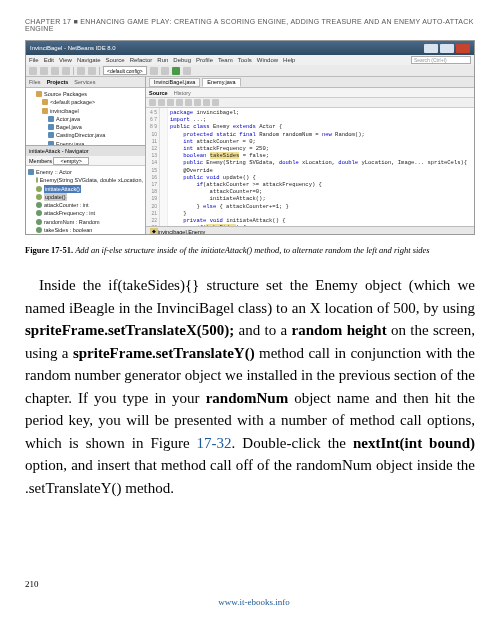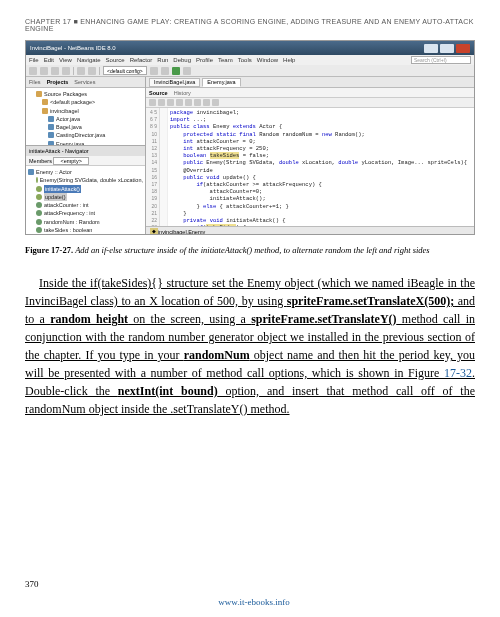--- a/index.html
+++ b/index.html
@@ -49,21 +49,21 @@
   .ed-tb-icon { width: 7px; height: 7px; background: #c8c8c8; border-radius: 1px; }
   .editor-area { display: flex; flex: 1; overflow: hidden; }
   .gutter { width: 14px; background: #f4f4f4; border-right: 1px solid #ddd; font-size: 5px; text-align: right; padding: 1px 2px 0 0; color: #888; line-height: 7.2px; }
   .code { flex: 1; font-family: 'Courier New', monospace; font-size: 5.5px; line-height: 7.2px; padding: 1px 2px; color: #222; white-space: pre; overflow: hidden; }
   .kw { color: #0000c8; }
   .hl-yellow { background: #f0e090; }
   .collapse-bar { width: 8px; background: #f8f8f8; border-right: 1px solid #eee; }
   .status-bar { height: 10px; background: #e8e8e8; border-top: 1px solid #bbb; font-size: 5.5px; padding: 0 4px; display: flex; align-items: center; }
   .caption { font-family: Georgia, serif; font-size: 8.5px; font-style: italic; margin: 10px 0 18px 0; line-height: 1.3; }
   .caption b { font-style: normal; font-weight: bold; }
-  .body-text { font-family: Georgia, serif; font-size: 12px; line-height: 1.5; text-align: justify; text-decoration: underline; }
+  .body-text { font-family: Georgia, serif; font-size: 15px; line-height: 1.5; text-align: justify; }
   .body-text p { text-indent: 14px; }
   .body-text b { font-weight: bold; }
   .xref { color: #1a5a9a; }
   .page-num { position: absolute; bottom: 28px; left: 25px; font-size: 9px; }
   .footer-link { position: absolute; bottom: 10px; left: 4px; width: 500px; text-align: center; font-size: 9px; color: #1a5a9a; }
 </style>
 </head>
 <body>
 
 <div class="chapter-header">CHAPTER 17 ■ ENHANCING GAME PLAY: CREATING A SCORING ENGINE, ADDING TREASURE AND AN ENEMY AUTO-ATTACK ENGINE</div>
@@ -262,23 +262,23 @@
       </div>
       <div class="status-bar">
         <span style="background:#d8c878;padding:0 2px">⬥</span>
         <span>invincibagel.Enemy</span>
       </div>
     </div>
   </div>
 </div>
 
 <div class="caption">
-  <b>Figure 17-27.</b>&nbsp;<span>Add an if-else structure inside of the initiateAttack() method, to alternate random the left and right sides</span>
+  <b>Figure 17-51.</b>&nbsp;<span>Add an if-else structure inside of the initiateAttack() method, to alternate random the left and right sides</span>
 </div>
 
 <div class="body-text">
   <p>
     <span>Inside the if(takeSides){} structure set the Enemy object (which we named iBeagle in the InvinciBagel class) to an X location of 500, by using </span><b>spriteFrame.setTranslateX(500);</b><span> and to a </span><b>random height</b><span> on the screen, using a </span><b>spriteFrame.setTranslateY()</b><span> method call in conjunction with the random number generator object we installed in the previous section of the chapter. If you type in your </span><b>randomNum</b><span> object name and then hit the period key, you will be presented with a number of method call options, which is shown in Figure </span><span class="xref">17-32</span><span>. Double-click the </span><b>nextInt(int bound)</b><span> option, and insert that method call off of the randomNum object inside the .setTranslateY() method.</span>
   </p>
 </div>
 
-<div class="page-num">370</div>
+<div class="page-num">210</div>
 <div class="footer-link">www.it-ebooks.info</div>
 
 </body></html>

